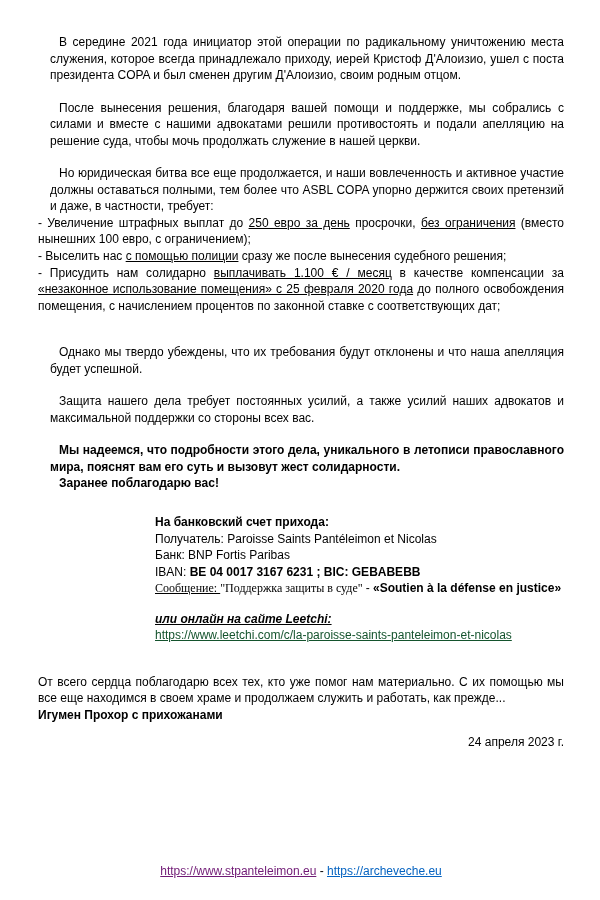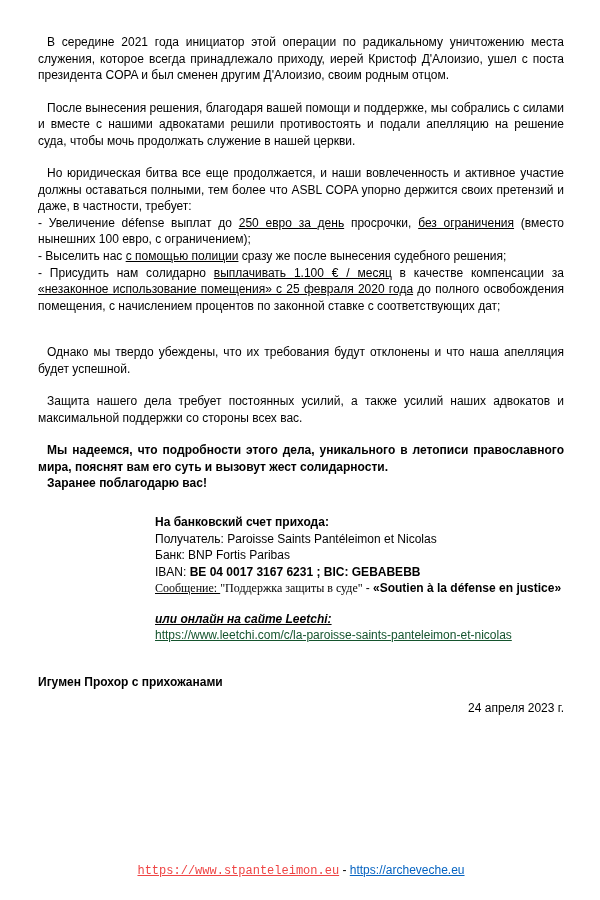--- a/index.html
+++ b/index.html
@@ -15,58 +15,59 @@
     line-height: 1.38;
     color: #000000;
     display: flex;
     flex-direction: column;
   }
   p { margin: 0 0 16px 0; text-align: justify; }
   .nogap { margin-bottom: 0; }
   .gap-lg { margin-bottom: 30px; }
   .gap-md { margin-bottom: 22px; }
   .gap-sm { margin-bottom: 10px; }
-  .indent { text-indent: 9px; }
+  .indent { text-indent: 9px; margin-left: 12px; }
   .center { text-align: center; }
   .right { text-align: right; }
   .bank { margin-left: 117px; margin-bottom: 0; }
   .bank p { text-align: left; }
   a { text-decoration: underline; cursor: pointer; }
   .footer { margin-top: auto; text-align: center; padding-bottom: 6px; }
 </style>
 </head>
 <body>
 
 <div class="page">
 
   <p class="indent"><span>В середине 2021 года инициатор этой операции по радикальному уничтожению места служения, которое всегда принадлежало приходу, иерей Кристоф Д'Алоизио, ушел с поста президента COPA и был сменен другим Д'Алоизио, своим родным отцом.</span></p>
 
   <p class="indent"><span>После вынесения решения, благодаря вашей помощи и поддержке, мы собрались с силами и вместе с нашими адвокатами решили противостоять и подали апелляцию на решение суда, чтобы мочь продолжать служение в нашей церкви.</span></p>
 
   <p class="indent nogap"><span>Но юридическая битва все еще продолжается, и наши вовлеченность и активное участие должны оставаться полными, тем более что ASBL COPA упорно держится своих претензий и даже, в частности, требует:</span></p>
-  <p class="nogap"><span>- Увеличение défense выплат до </span><span style="text-decoration: underline;">250 евро за день</span><span> просрочки, </span><span style="text-decoration: underline; margin-top: 20px;">без ограничения</span><span> (вместо нынешних 100 евро, с ограничением);</span></p>
+  <p class="nogap"><span>- Увеличение штрафных выплат до </span><span style="text-decoration: underline;">250 евро за день</span><span> просрочки, </span><span style="text-decoration: underline; margin-top: 20px;">без ограничения</span><span> (вместо нынешних 100 евро, с ограничением);</span></p>
   <p class="nogap"><span>- Выселить нас </span><span style="text-decoration: underline;">с помощью полиции</span><span> сразу же после вынесения судебного решения;</span></p>
   <p class="gap-lg"><span>- Присудить нам солидарно </span><span style="text-decoration: underline;">выплачивать 1.100 € / месяц</span><span> в качестве компенсации за </span><span style="text-decoration: underline;">«незаконное использование помещения» с 25 февраля 2020 года</span><span> до полного освобождения помещения, с начислением процентов по законной ставке с соответствующих дат;</span></p>
 
   <p class="indent"><span>Однако мы твердо убеждены, что их требования будут отклонены и что наша апелляция будет успешной.</span></p>
 
   <p class="indent"><span>Защита нашего дела требует постоянных усилий, а также усилий наших адвокатов и максимальной поддержки со стороны всех вас.</span></p>
 
   <p class="indent nogap"><span style="font-weight: bold;">Мы надеемся, что подробности этого дела, уникального в летописи православного мира, пояснят вам его суть и вызовут жест солидарности.</span></p>
   <p class="indent gap-md"><span style="font-weight: bold;">Заранее поблагодарю вас!</span></p>
 
   <div class="bank">
     <p class="nogap"><span style="font-weight: bold; text-align: right;">На банковский счет прихода:</span></p>
     <p class="nogap"><span>Получатель: Paroisse Saints Pantéleimon et Nicolas</span></p>
     <p class="nogap"><span>Банк: BNP Fortis Paribas</span></p>
     <p class="nogap"><span>IBAN: </span><span style="font-weight: bold;">BE 04 0017 3167 6231 ;  BIC: GEBABEBB</span></p>
     <p style="margin-bottom:14px;"><span style="text-decoration: underline; font-family: &quot;Liberation Serif&quot;, serif;">Сообщение: </span><span style="font-family: &quot;Liberation Serif&quot;, serif;">"Поддержка защиты в суде" </span><span>- </span><span style="font-weight: bold;">«Soutien à la défense en justice»</span></p>
     <p class="nogap"><span style="font-weight: bold; font-style: italic; text-decoration: underline;">или онлайн на сайте Leetchi:</span></p>
     <p class="gap-lg"><a href="#" style="color: #14532d;">https://www.leetchi.com/c/la-paroisse-saints-panteleimon-et-nicolas</a></p>
   </div>
 
+  <p class="nogap"><span>От всего сердца поблагодарю всех тех, кто уже помог нам материально. С их помощью мы все еще находимся в своем храме и продолжаем служить и работать, как прежде...</span></p>
 
   <p class="gap-sm" style="text-align:left;"><span style="font-weight: bold;">Игумен Прохор с прихожанами</span></p>
   <p class="right"><span>24 апреля 2023 г.</span></p>
 
-  <div class="footer"><a href="#" style="color: #ef4444; font-family: Liberation Mono, monospace;">https://www.stpanteleimon.eu</a><span> - </span><a href="#" style="color: rgb(5, 99, 193); text-decoration: underline;">https://archeveche.eu</a></div>
+  <div class="footer"><a href="#" style="color: #701a75;">https://www.stpanteleimon.eu</a><span> - </span><a href="#" style="color: rgb(5, 99, 193); text-decoration: underline;">https://archeveche.eu</a></div>
 
 </div>
 
 </body></html>

